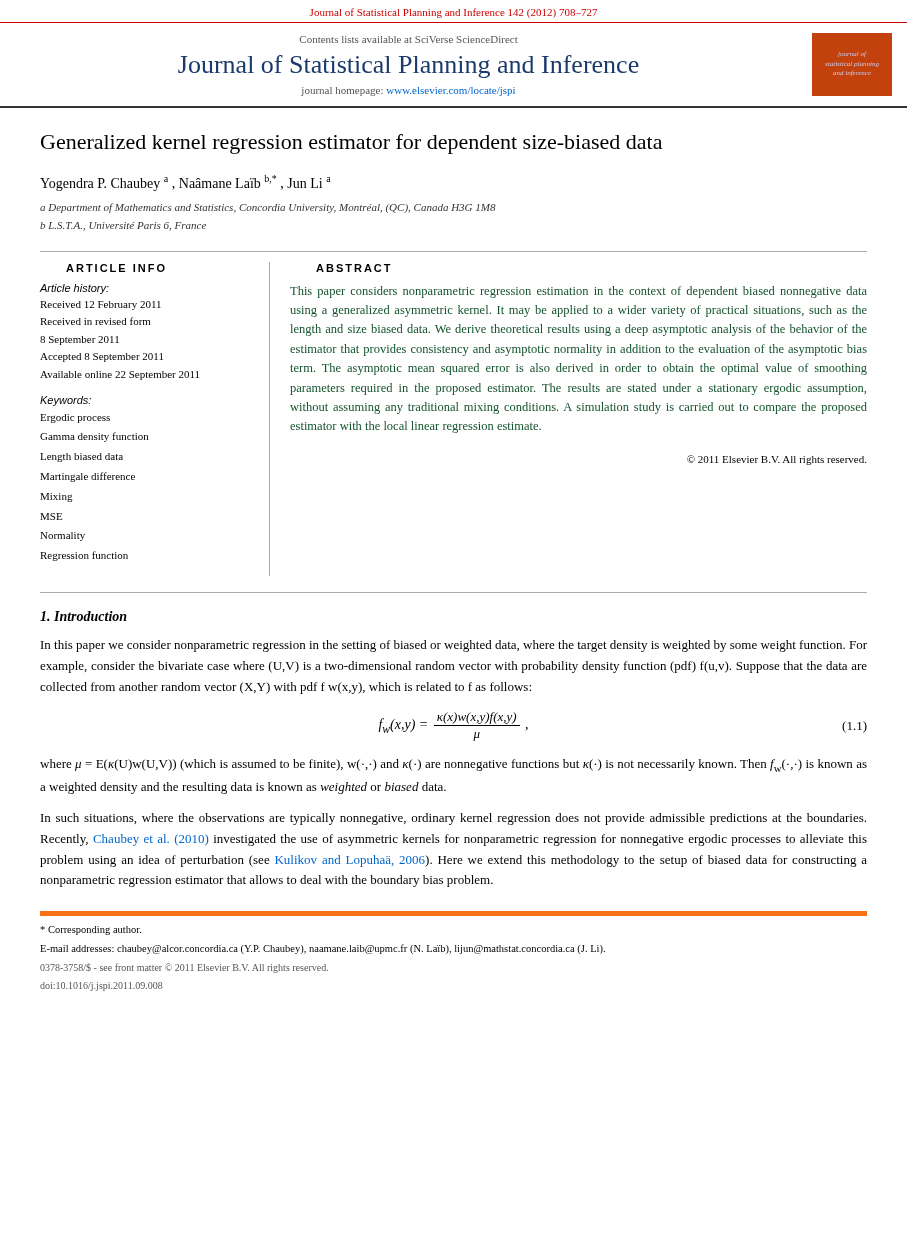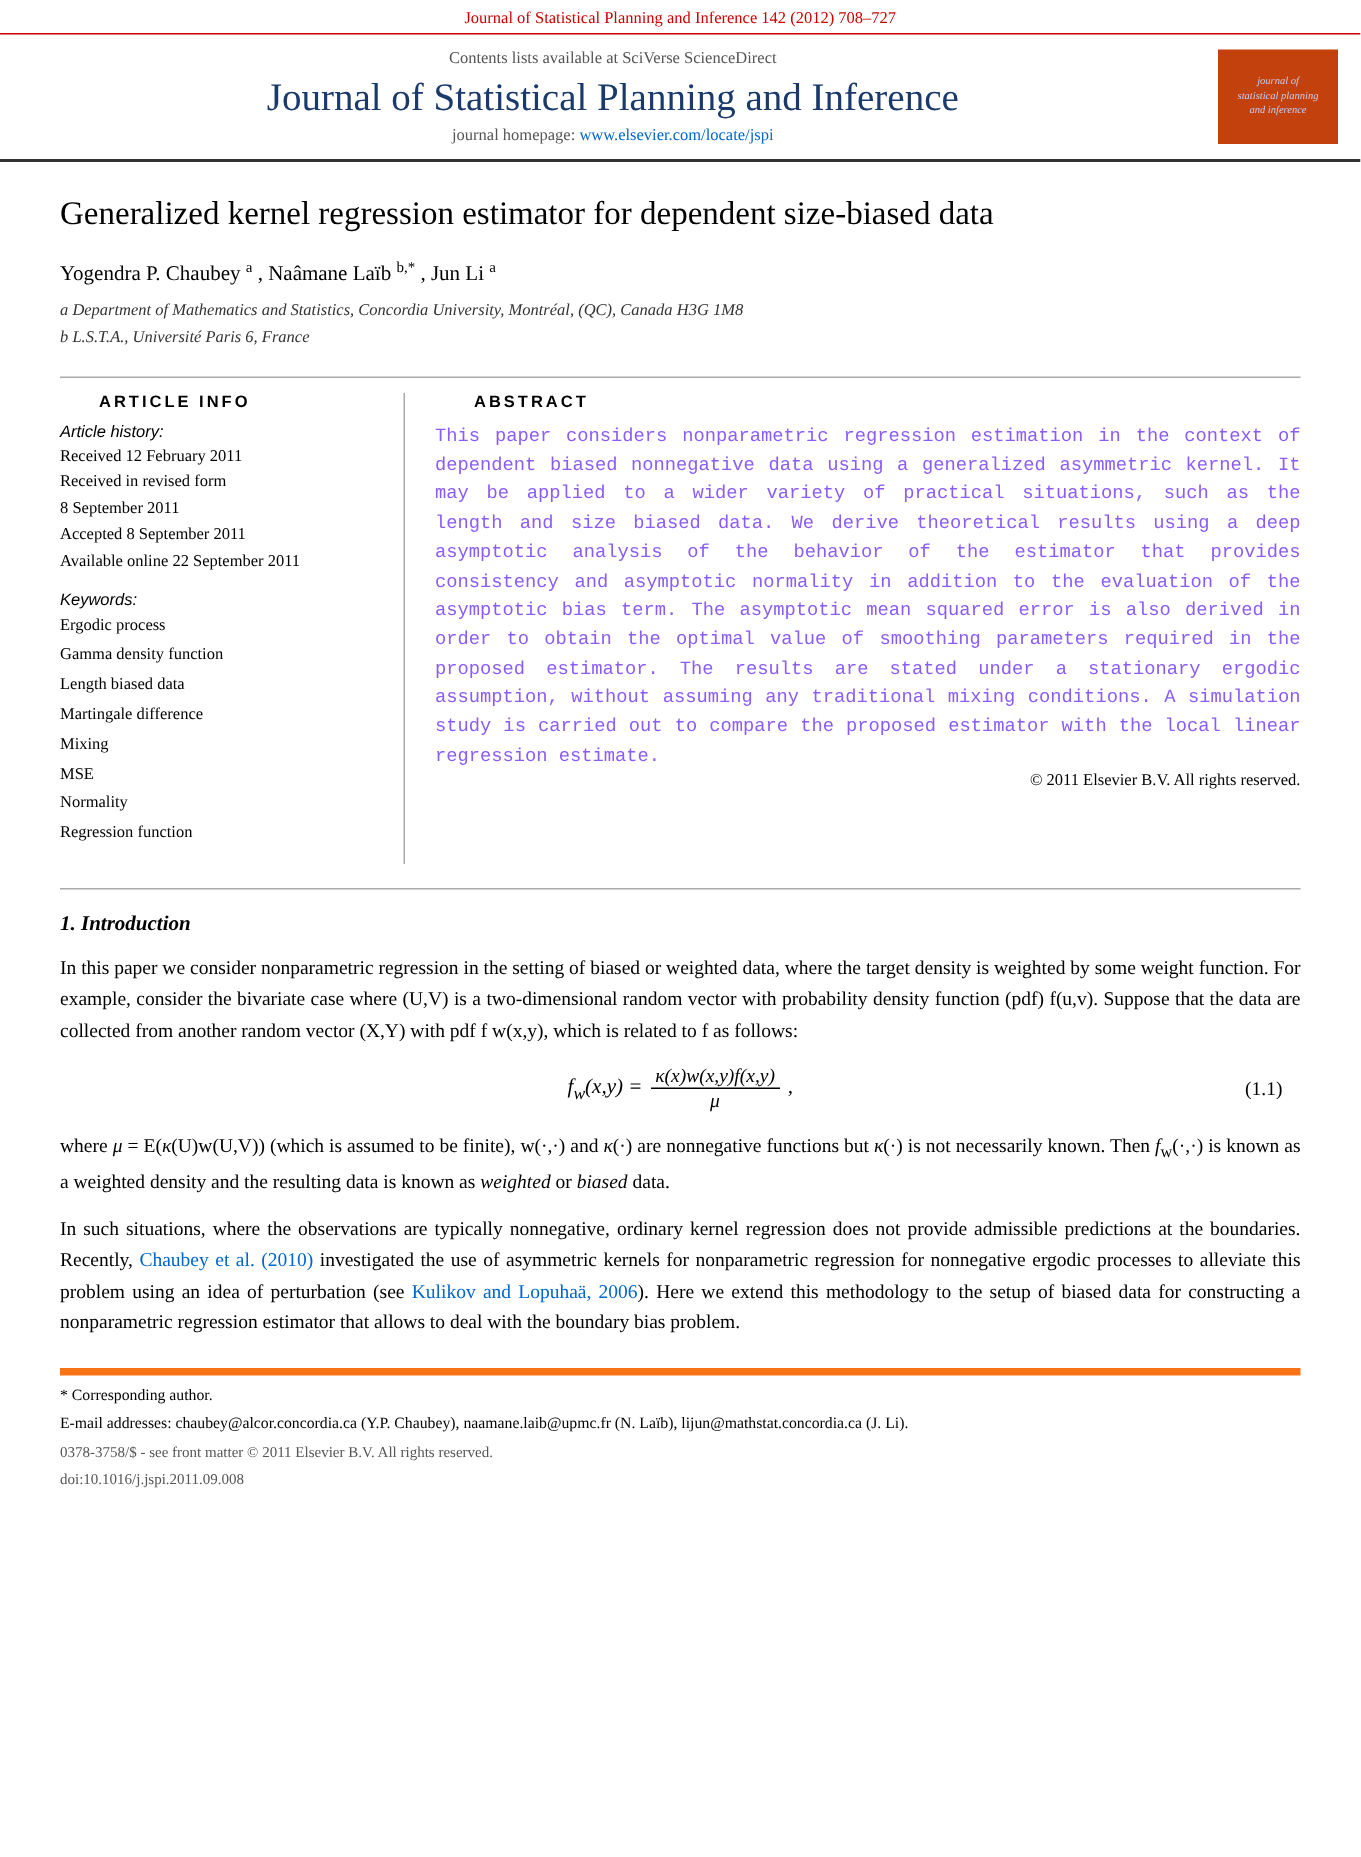--- a/index.html
+++ b/index.html
@@ -182,30 +182,29 @@
 
     .keywords-list {
       font-size: 11px;
       color: #000;
       line-height: 1.8;
     }
 
     .abstract-text {
       font-size: 12.5px;
       line-height: 1.55;
-      color: #8b5cf6;
+      color: #14532d;
       text-align: justify;
-      font-family: Liberation Mono, monospace;
     }
 
     .copyright-line {
       font-size: 11px;
       color: #000;
       text-align: right;
-      margin-top: 0;
+      margin-top: 16px;
     }
 
     .divider {
       border: none;
       border-top: 1px solid #aaa;
       margin: 16px 0;
     }
 
     .intro-section {
     }
@@ -235,21 +234,21 @@
     }
 
     .formula {
       font-style: italic;
       font-size: 14px;
       color: #000;
     }
 
     .formula-number {
       position: absolute;
-      right: 12px;
+      right: 0;
       font-size: 13px;
       color: #000;
     }
 
     .formula-fraction {
       display: inline-flex;
       flex-direction: column;
       align-items: center;
       vertical-align: middle;
       margin: 0 2px;

